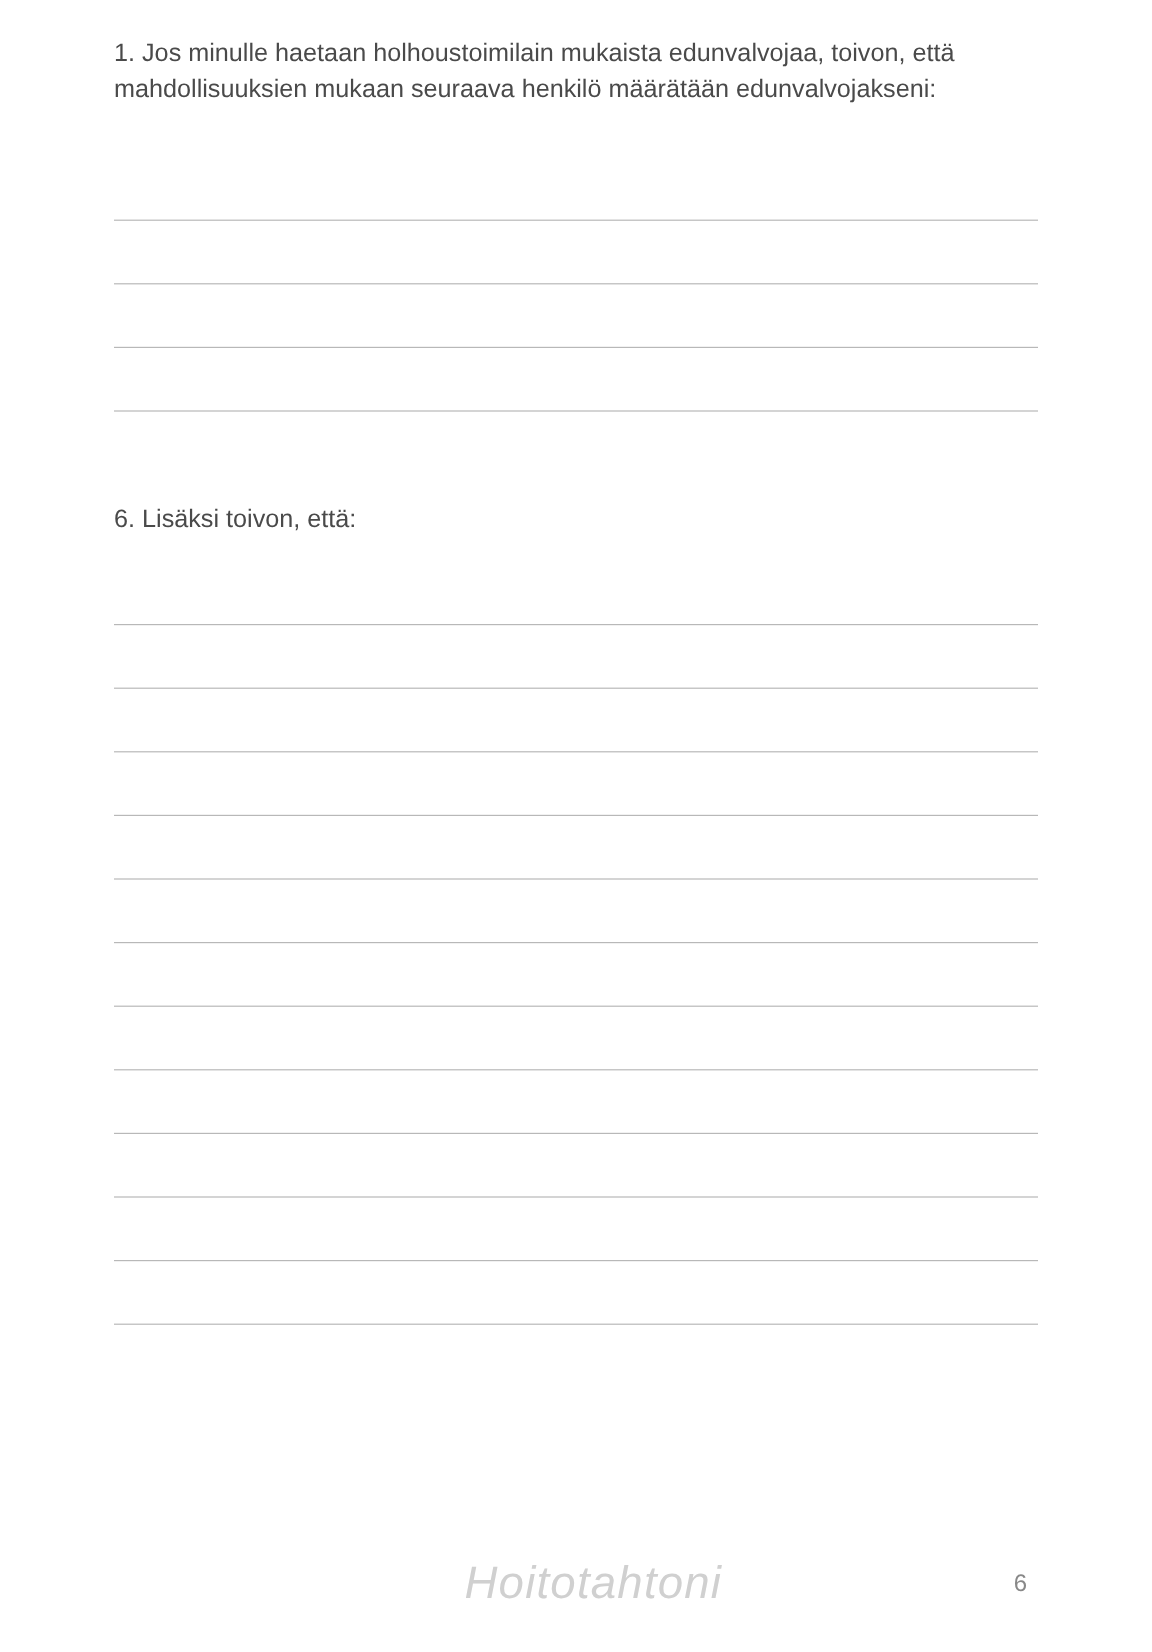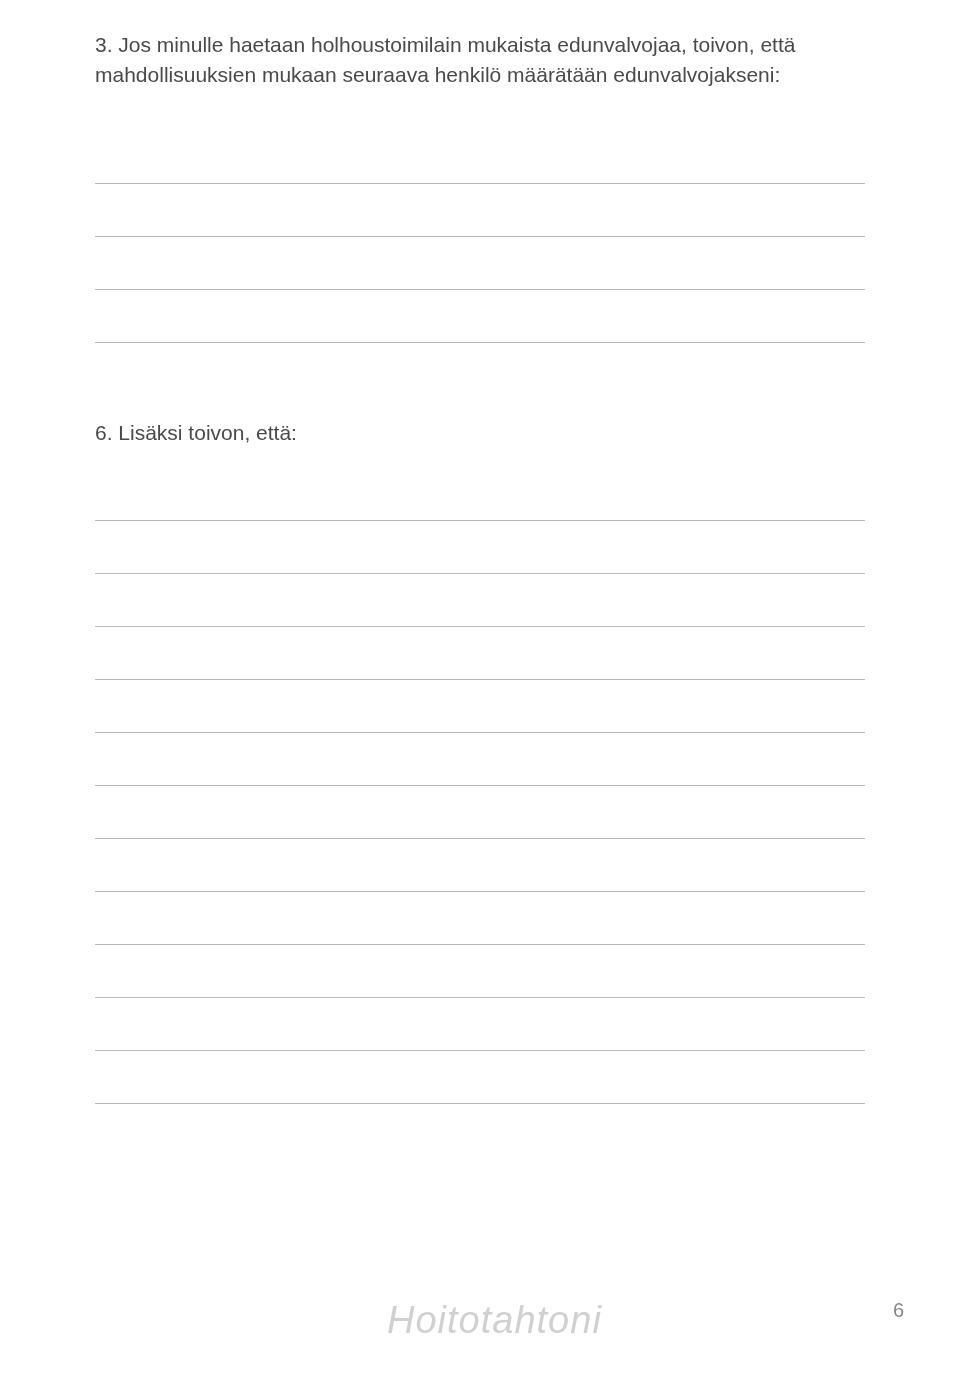--- a/index.html
+++ b/index.html
@@ -43,24 +43,24 @@
       line-height: 1.45;
       color: #4a4a4a;
       margin-top: 50px;
       margin-bottom: 20px;
     }
     .footer {
       position: absolute;
       bottom: 35px;
       left: 0;
       right: 0;
-      padding: 0 56px;
+      padding: 0 104px;
       display: flex;
       justify-content: space-between;
-      align-items: flex-start;
+      align-items: center;
     }
     .footer-title {
       color: #d0d0d0;
       font-size: 38px;
       font-style: italic;
       font-family: Verdana, Geneva, sans-serif;
       text-align: center;
       flex: 1;
       letter-spacing: 1px;
     }
@@ -68,21 +68,21 @@
       color: #888888;
       font-size: 20px;
       font-family: Verdana, Geneva, sans-serif;
     }
   </style>
 </head>
 <body>
 
 <div class="page">
   <div class="section">
-    <p class="section-text">3. Jos minulle haetaan holhoustoimilain mukaista edunvalvojaa, toivon, että mahdollisuuksien mukaan seuraava henkilö määrätään edunvalvojakseni:</p>
+    <p class="section-text">1. Jos minulle haetaan holhoustoimilain mukaista edunvalvojaa, toivon, että mahdollisuuksien mukaan seuraava henkilö määrätään edunvalvojakseni:</p>
     <div class="lines-container" id="lines2">
         <div class="line"></div>
         <div class="line"></div>
         <div class="line"></div>
         <div class="line"></div>
       </div>
   </div>
 
   <p class="section3-text">6. Lisäksi toivon, että:</p>
   <div class="lines-container" id="lines3">

